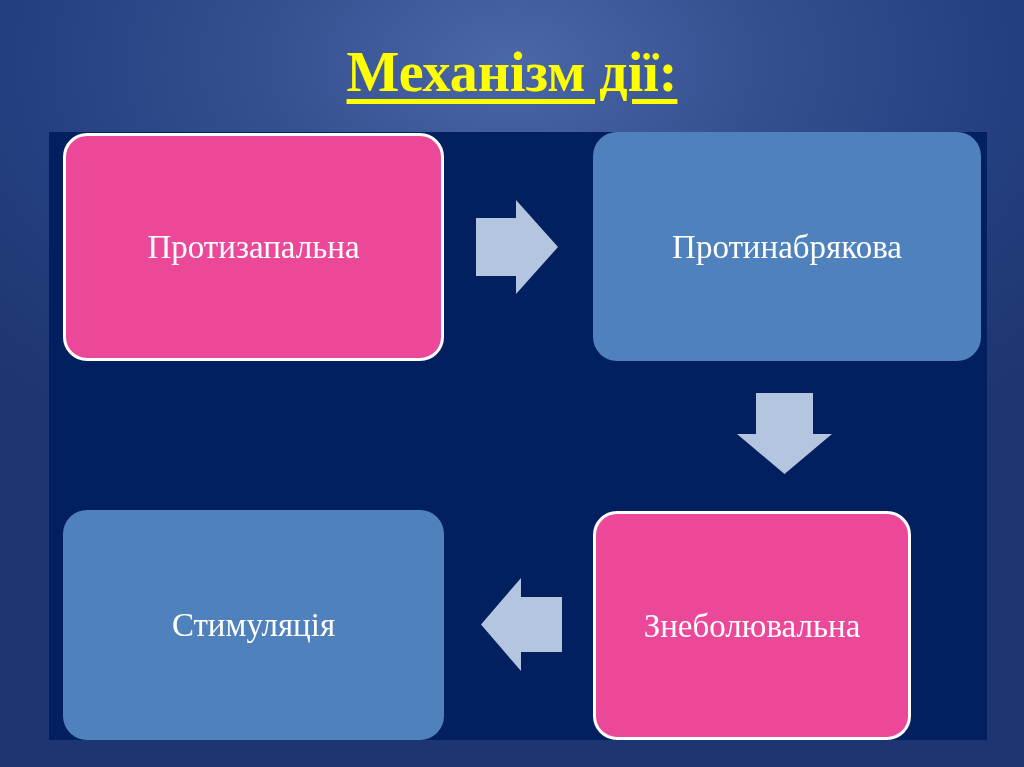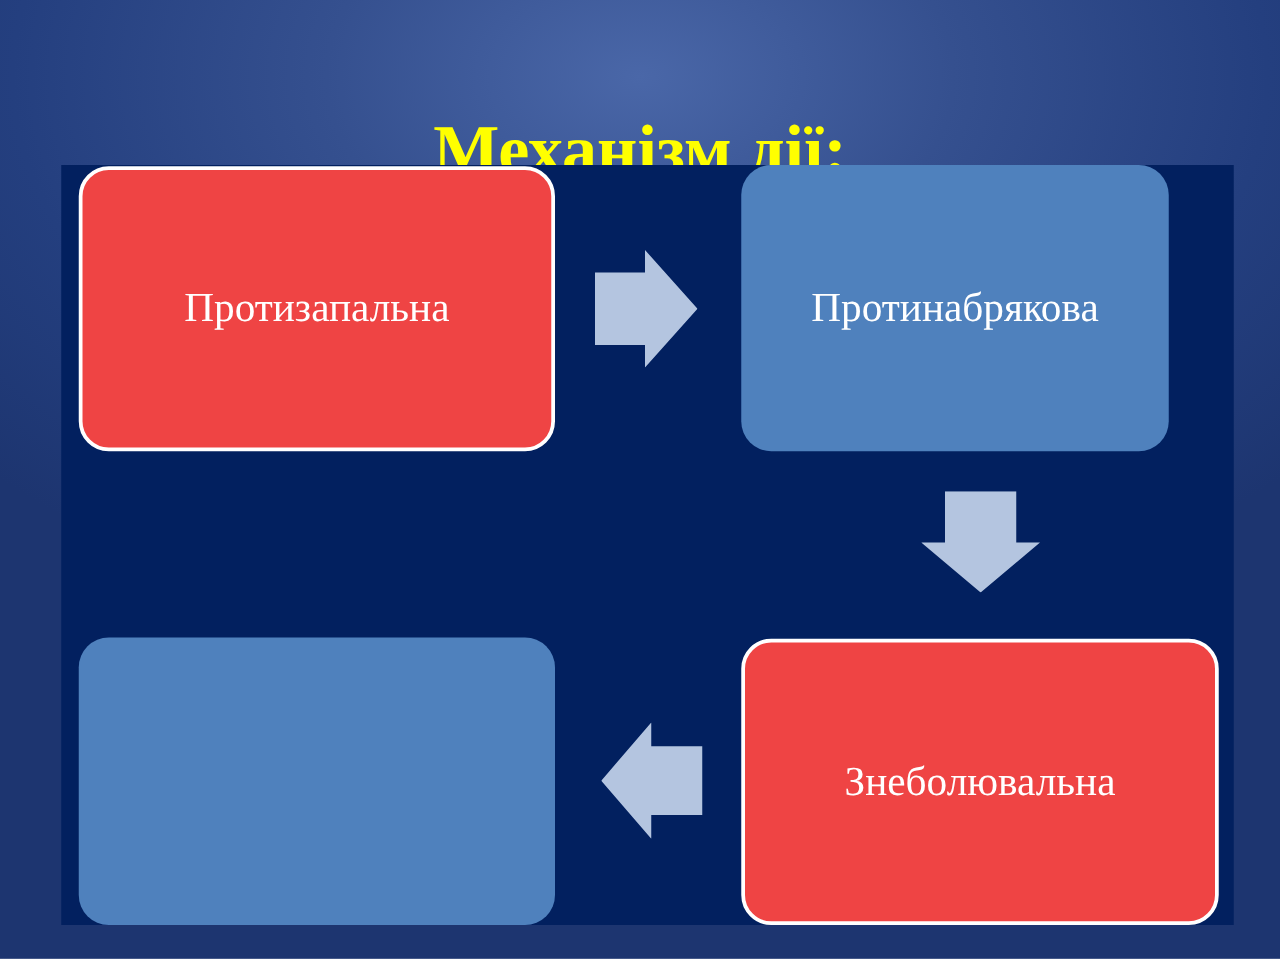--- a/index.html
+++ b/index.html
@@ -4,63 +4,64 @@
 <style>
   html, body { margin: 0; padding: 0; }
   body {
     width: 1024px; height: 767px; overflow: hidden; position: relative;
     background: radial-gradient(ellipse 70% 60% at 50% 8%, #4a67a8 0%, #35508f 35%, #243f7f 70%, #1d3570 100%);
     font-family: "Liberation Serif", serif;
   }
   .title {
     position: absolute; left: 0; top: 38px; width: 1024px; text-align: center;
     color: #ffff00; font-family: "Liberation Serif", serif; font-weight: bold;
-    font-size: 56px; line-height: 68px; margin-top: 48px;
+    font-size: 56px; line-height: 68px;
   }
   .title span { text-decoration: underline; text-decoration-thickness: 5px; text-underline-offset: 8px; }
   .panel {
     position: absolute; left: 49px; top: 132px; width: 938px; height: 608px;
     background: #02205f;
   }
   .box {
     position: absolute; box-sizing: border-box; border-radius: 24px;
     display: flex; align-items: center; justify-content: center; text-align: center;
     color: #ffffff; font-family: "Liberation Serif", serif; font-size: 33px; line-height: 40px;
   }
-  .box.outline { background: #ef4444; border: 3px solid #ffffff; }
+  .box.outline { background: #ec4899; border: 3px solid #ffffff; }
   .box.filled { background: #4f81bd; }
   .arrow { position: absolute; }
 </style>
 </head>
 <body>
 
 <div class="title">
   <span>Механізм дії:</span>
 </div>
 
 <div class="panel"></div>
 
 <div class="box outline" style="left:63px; top:133px; width:381px; height:228px;">
   <span>Протизапальна</span>
 </div>
 
 <svg class="arrow" style="left:476px; top:200px;" width="82" height="94" viewBox="0 0 82 94">
   <polygon points="0,18 40,18 40,0 82,47 40,94 40,76 0,76" fill="#b4c5e0"></polygon>
 </svg>
 
-<div class="box filled" style="left:593px; top:132px; width:342px; height:229px;">
+<div class="box filled" style="left:593px; top:132px; width:388px; height:229px;">
   <span>Протинабрякова</span>
 </div>
 
 <svg class="arrow" style="left:737px; top:393px;" width="95" height="81" viewBox="0 0 95 81">
   <polygon points="19,0 76,0 76,41 95,41 47.5,81 0,41 19,41" fill="#b4c5e0"></polygon>
 </svg>
 
-<div class="box outline" style="left:593px; top:511px; width:382px; height:229px;">
+<div class="box outline" style="left:593px; top:511px; width:318px; height:229px;">
   <span>Знеболювальна</span>
 </div>
 
 <svg class="arrow" style="left:481px; top:578px;" width="81" height="93" viewBox="0 0 81 93">
   <polygon points="81,19 40,19 40,0 0,46.5 40,93 40,74 81,74" fill="#b4c5e0"></polygon>
 </svg>
 
 <div class="box filled" style="left:63px; top:510px; width:381px; height:230px; flex-direction:column;">
+  <span>Стимуляція</span>
 </div>
 
 </body></html>

